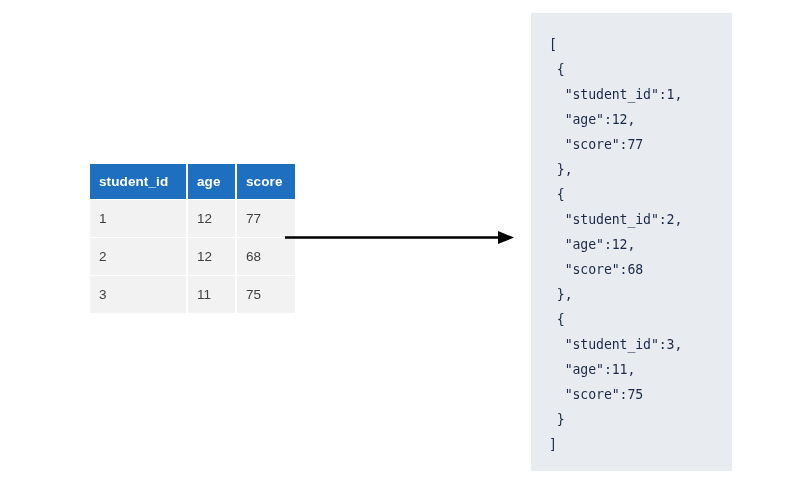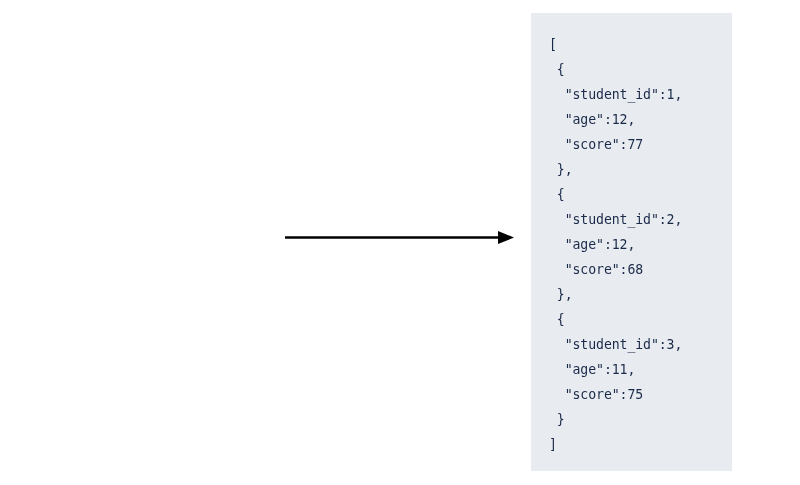--- a/index.html
+++ b/index.html
@@ -86,20 +86,46 @@
     color: #1b2a48;
     white-space: pre;
     letter-spacing: -0.1px;
   }
 </style>
 </head>
 <body>
 
 <div id="stage">
 
+  <table id="source-table">
+    <thead>
+      <tr>
+        <th class="col-student">student_id</th>
+        <th class="col-age">age</th>
+        <th class="col-score">score</th>
+      </tr>
+    </thead>
+    <tbody>
+      <tr>
+        <td class="col-student">1</td>
+        <td class="col-age">12</td>
+        <td class="col-score">77</td>
+      </tr>
+      <tr>
+        <td class="col-student">2</td>
+        <td class="col-age">12</td>
+        <td class="col-score">68</td>
+      </tr>
+      <tr>
+        <td class="col-student">3</td>
+        <td class="col-age">11</td>
+        <td class="col-score">75</td>
+      </tr>
+    </tbody>
+  </table>
 
   <svg id="arrow" viewBox="0 0 235 24">
     <line x1="2" y1="11.5" x2="218" y2="11.5" stroke="#000000" stroke-width="2.6"></line>
     <polygon points="215,5 231,11.5 215,18" fill="#000000"></polygon>
   </svg>
 
   <div id="json-panel">
     <pre id="json-code">[
  {
   "student_id":1,

